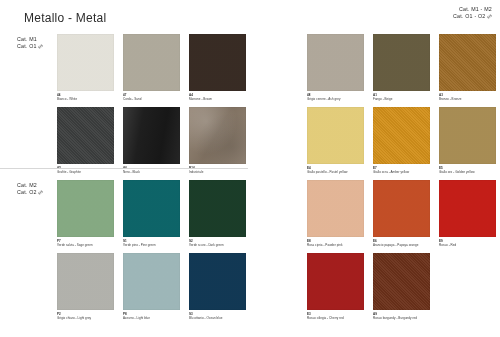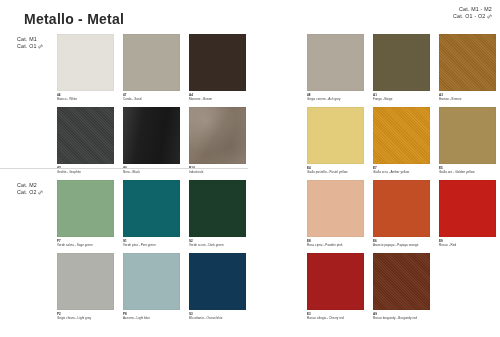--- a/index.html
+++ b/index.html
@@ -20,24 +20,24 @@
     position: absolute;
     inset: 0;
     background: #ffffff;
   }
 
   
   .page-title {
     position: absolute;
     left: 24px;
     top: 11px;
-    font-size: 14px;
+    font-size: 12px;
     letter-spacing: 0.25px;
     color: #2b2b2b;
-    font-weight: 700;
+    font-weight: 400;
     white-space: nowrap;
   }
 
   .corner-cat {
     position: absolute;
     right: 8px;
     top: 6px;
     text-align: right;
     font-size: 5.3px;
     line-height: 7.2px;

